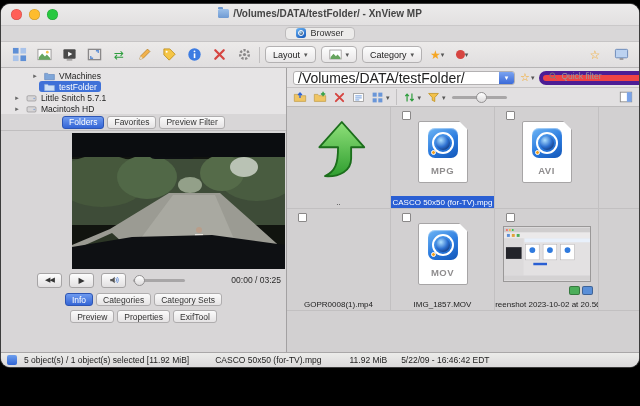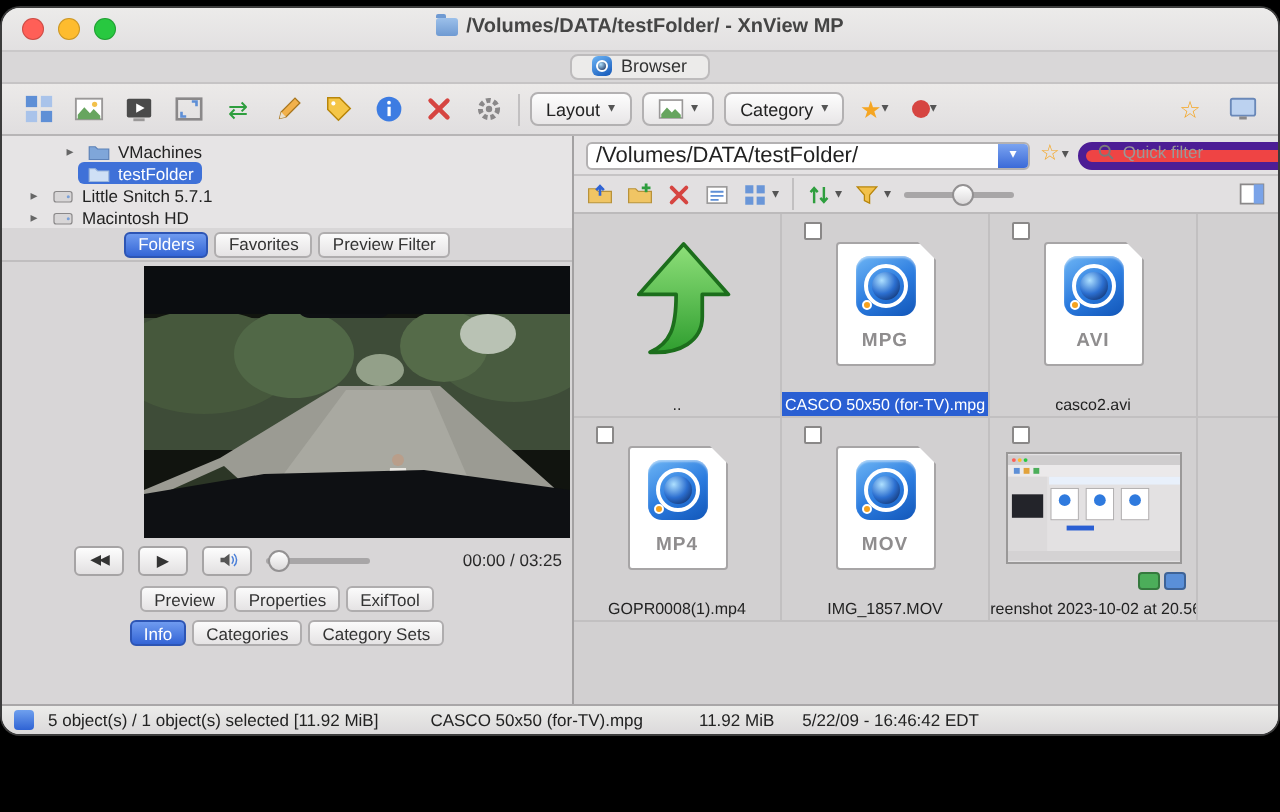--- a/index.html
+++ b/index.html
@@ -60,21 +60,21 @@
   .slider .handle{position:absolute;top:0;width:11px;height:11px;border-radius:50%;background:linear-gradient(#fff,#dcdadb);
     border:1px solid #939192}
   .pslider{width:52px}.pslider .handle{left:1px}
   .time{margin-left:auto;font-size:8.5px;color:#2a2a2a;white-space:nowrap}
   .ptabs{height:17px}
   .leftfill{flex:1}
   
   .right{flex:1;display:flex;flex-direction:column;min-width:0;background:#d4d2d3}
   .pathbar{height:20px;flex:none;display:flex;align-items:center;gap:5px;padding:0 6px;background:#e4e2e3;border-bottom:1px solid #c6c4c5}
   .pathfield{width:222px;height:14px;background:#fff;border:1px solid #b3b1b2;border-radius:3px;display:flex;align-items:center;overflow:hidden;flex:none}
-  .pathfield input{flex:1;border:0;outline:0;font-size:11px;color:#222;padding:0 4px;height:100%;background:transparent}
+  .pathfield input{flex:1;border:0;outline:0;font-size:14px;color:#222;padding:0 4px;height:100%;background:transparent}
   .pathdrop{width:15px;height:100%;background:linear-gradient(#7aa3f0,#3b6ad8);display:flex;align-items:center;justify-content:center;color:#fff;flex:none}
   .favwrap{display:inline-flex;align-items:center;gap:1px}
   .searchfield{width:120px;height:14px;background:#ef4444;border:4px solid #4c1d95;border-radius:8px;display:flex;align-items:flex-end;gap:3px;padding:0 5px;margin-left:auto}
   .searchfield input{flex:1;min-width:0;border:0;outline:0;font-size:8.5px;color:#333;background:transparent}
   .searchfield input::placeholder{color:#999}
   .toolbar2{height:19px;flex:none;display:flex;align-items:center;gap:6px;padding:0 6px;background:#e2e0e1;border-bottom:1px solid #bcbabb}
   .t2icon{display:inline-flex;align-items:center;gap:2px}
   .szslider{width:55px}.szslider .handle{left:24px}
   .ptoggle{margin-left:auto}
   
@@ -317,28 +317,28 @@
             </svg>
         </span>
         <span class="slider pslider">
           <span class="track"></span>
           <span class="handle"></span>
         </span>
         <span class="time">00:00 / 03:25</span>
       </div>
 
       <div class="ptabs">
+        <span class="stab on">Info</span>
+        <span class="stab">Categories</span>
+        <span class="stab">Category Sets</span>
+      </div>
+      <div class="ptabs">
         <span class="stab">Preview</span>
         <span class="stab">Properties</span>
         <span class="stab">ExifTool</span>
-      </div>
-      <div class="ptabs">
-        <span class="stab on">Info</span>
-        <span class="stab">Categories</span>
-        <span class="stab">Category Sets</span>
       </div>
       <div class="leftfill"></div>
     </div>
 
     <div class="right">
 
       <div class="pathbar">
         <span class="pathfield">
           <input value="/Volumes/DATA/testFolder/" style="">
           <span class="pathdrop">
@@ -446,33 +446,26 @@
         </div>
 
         <div class="cell">
           <span class="cb"></span>
           <div class="fileicon">
             <div class="xnlogo">
                 <i class="logodot"></i>
               </div>
             <div class="ftype">AVI</div>
           </div>
-          <div class="flabel">casco2.avi</div>
         </div>
 
         <div class="cell"></div>
 
         <div class="cell">
           <span class="cb"></span>
-          <div class="fileicon">
-            <div class="xnlogo">
-                <i class="logodot"></i>
-              </div>
-            <div class="ftype">MP4</div>
-          </div>
           <div class="flabel">GOPR0008(1).mp4</div>
         </div>
 
         <div class="cell">
           <span class="cb"></span>
           <div class="fileicon">
             <div class="xnlogo">
                 <i class="logodot"></i>
               </div>
             <div class="ftype">MOV</div>

